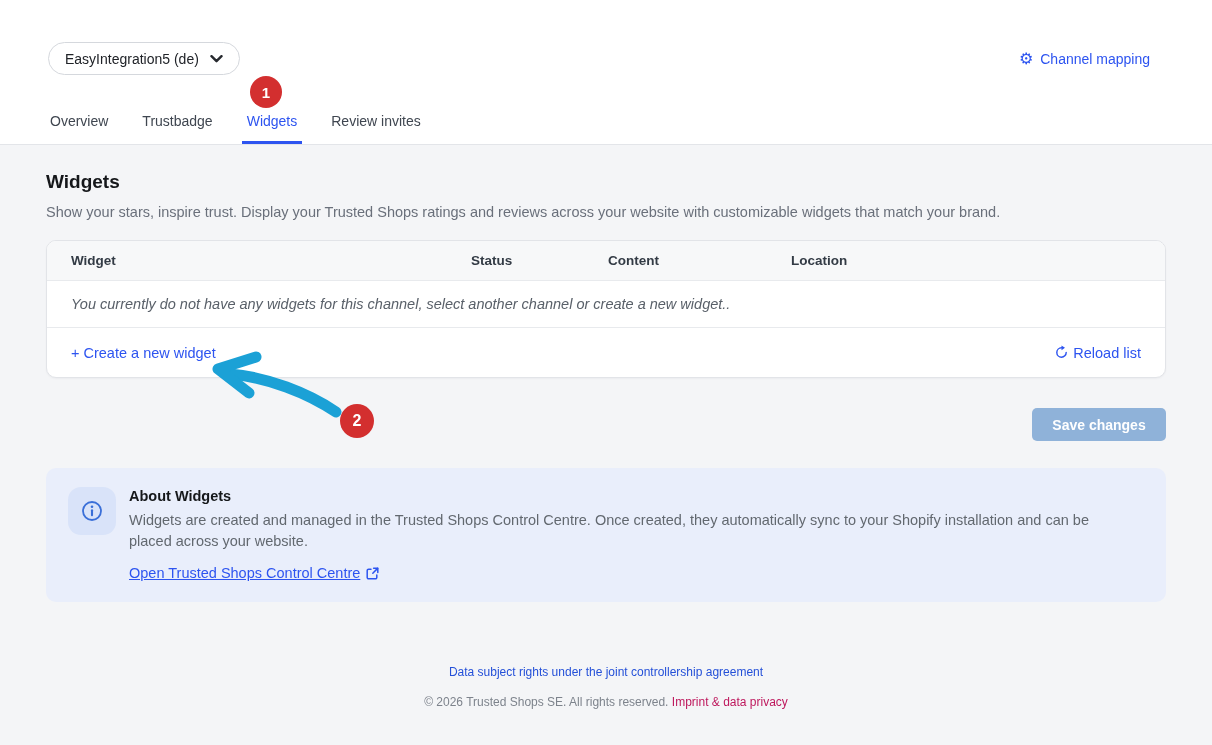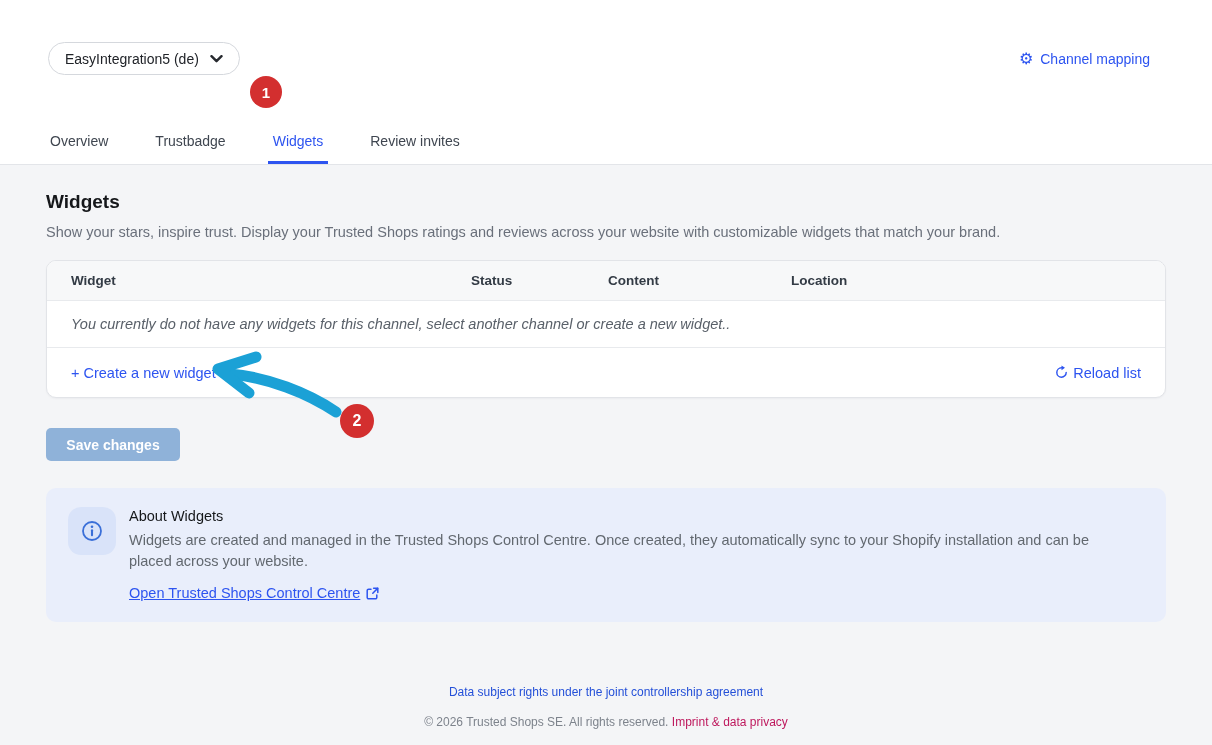--- a/index.html
+++ b/index.html
@@ -18,21 +18,21 @@
   .topbar-row { display:flex; justify-content:space-between; align-items:center; padding:0 62px 0 48px; }
   .channel-select {
     display:inline-flex; align-items:center; gap:11px;
     background:#fff; border:1px solid #d5d8dd; border-radius:17px;
     height:33px; padding:0 16px; font-size:14px; color:#202328; cursor:pointer;
     font-family:"Liberation Sans",sans-serif;
   }
   .channel-mapping { display:inline-flex; align-items:center; gap:7px; color:#2d54f0; font-size:14px; }
   .gear-glyph { font-family:"DejaVu Sans",sans-serif; font-size:16px; line-height:1; color:#2d54f0; }
 
-  .tabs { display:flex; gap:45px; padding-left:49px; margin-top:58px; }
+  .tabs { display:flex; gap:32px; padding-left:49px; margin-top:38px; }
   .tab { font-size:14px; font-weight:500; color:#3f4650; line-height:17px; padding:0 1px 14px; position:relative; cursor:pointer; }
   .tab.active { color:#2d54f0; }
   .tab.active::after { content:""; position:absolute; left:-4px; right:-4px; bottom:0; height:3px; background:#2d54f0; }
 
   
   main { padding:0 46px; }
   .page-title { font-size:19px; font-weight:700; margin-top:26px; color:#15171a; }
   .page-subtitle { font-size:14.5px; color:#6a707b; margin-top:11px; }
 
   .card {
@@ -44,36 +44,36 @@
     background:#f7f8f9; border-bottom:1px solid #e8eaed;
     font-size:13.5px; font-weight:700; color:#333b45;
   }
   .th-widget { width:400px; } .th-status { width:137px; } .th-content { width:183px; } .th-location { flex:1; }
   .empty-row { padding:14px 24px; border-bottom:1px solid #e8eaed; }
   .empty-row em { font-size:14.5px; font-style:italic; font-weight:500; color:#596069; }
   .action-row { display:flex; justify-content:space-between; align-items:center; height:49px; padding:0 24px; }
   .create-link { color:#2d54f0; font-size:14.5px; }
   .reload-link { display:inline-flex; align-items:center; gap:4px; color:#2d54f0; font-size:14.5px; }
 
-  .save-row { display:flex; margin-top:30px; }
+  .save-row { display:flex; justify-content:flex-end; margin-top:30px; }
   .save-btn {
     width:134px; height:33px; border:none; border-radius:5px;
     background:#8fb2d9; color:#fff; font-weight:700; font-size:14px;
     font-family:"Liberation Sans",sans-serif; cursor:default;
   }
 
   .info-box {
     margin-top:27px; height:134px; background:#e9eefb; border-radius:10px;
     padding:19px 24px 0 22px; display:flex; gap:13px;
   }
   .info-chip {
     width:48px; height:48px; border-radius:13px; background:#d9e3f9;
     display:flex; align-items:center; justify-content:center; flex:none;
   }
-  .info-title { font-size:14.5px; font-weight:400; margin-top:1px; color:#15171a; }
+  .info-title { font-size:14.5px; font-weight:700; margin-top:1px; color:#15171a; }
   .info-body { font-size:14.5px; color:#62686f; line-height:21px; margin-top:6px; max-width:995px; }
   .info-link { display:inline-flex; align-items:center; gap:6px; margin-top:13px; color:#2d54f0; font-size:14.5px;text-decoration:underline; }
 
   footer { margin-top:60px; text-align:center; }
   .rights-link { font-size:12px; font-weight:500; color:#2450d8; }
   .copyright-line { font-size:12px; color:#7d838c; margin-top:15px; }
   .copyright-line a { color:#be185d; font-weight:500; }
 
   
   .anno-badge {

